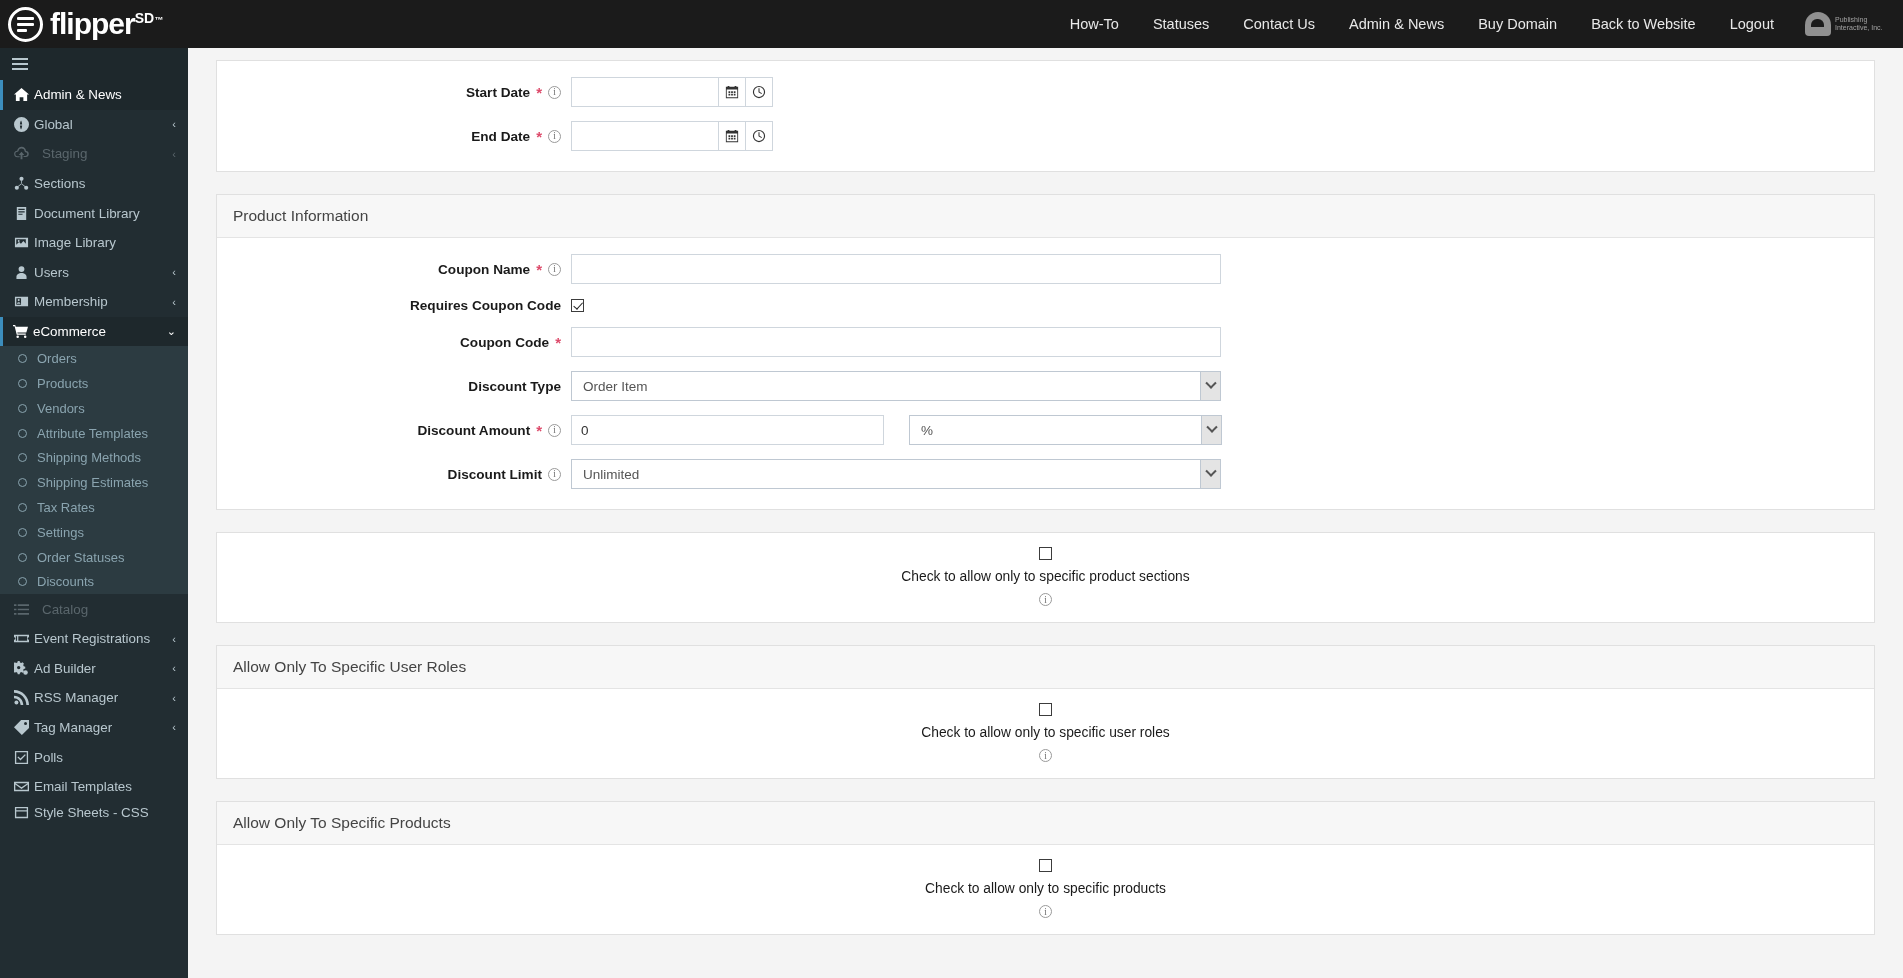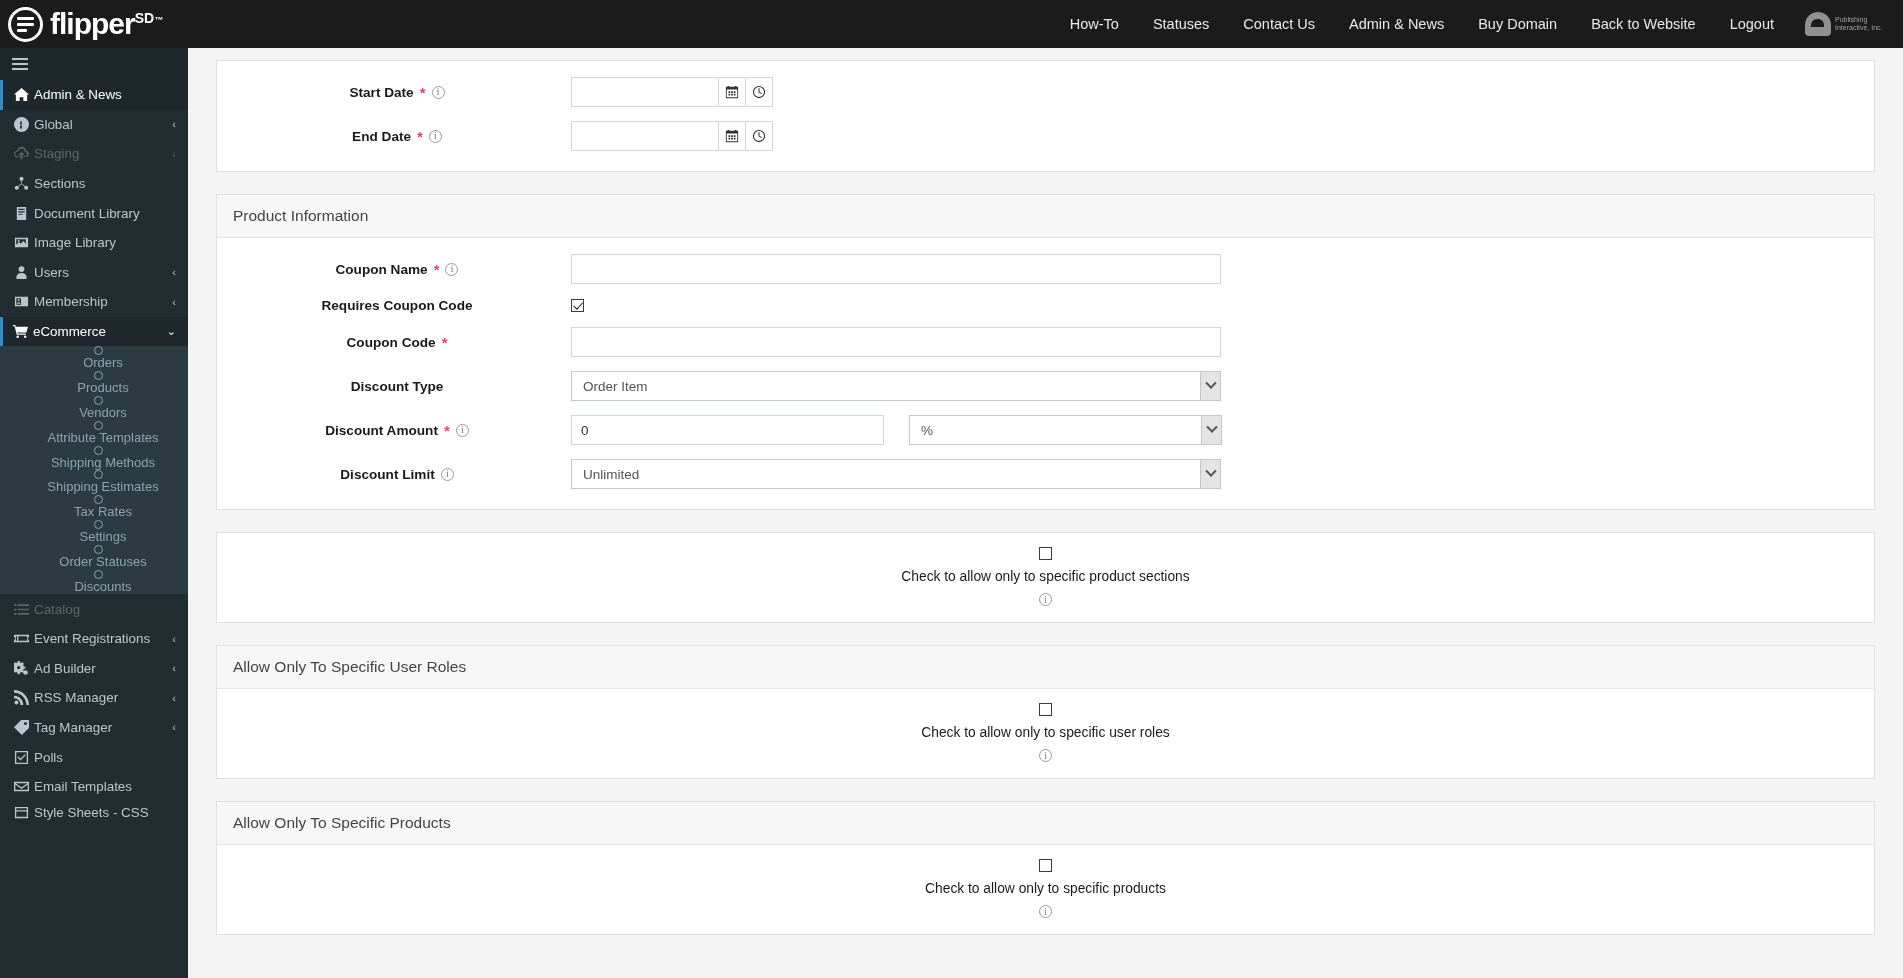--- a/index.html
+++ b/index.html
@@ -97,28 +97,28 @@
   .s-item.active {
     background:#1e282c; color:#fff;
     border-left:3px solid #3c8dbc; padding-left:11px;
   }
   .s-item.active .ico, .s-item.active .arr { color:#fff; }
   .s-item.open {
     background:#1e282c; color:#fff;
     border-left:3px solid #3c8dbc; padding-left:10px;
   }
   .s-item.open .ico, .s-item.open .arr { color:#fff; }
-  .s-item.dim, .s-item.dim .ico { color:#5a666c; }
+  .s-item.dim, .s-item.dim .ico { color:#5a666c;gap:8px; }
   .s-item.dim .arr { color:#5a666c; }
 
   .s-sub { background:#2c3b41; }
   .s-subitem {
     display:flex; align-items:center; height:24.8px;
     padding-left:18px; color:#8aa4af; font-size:13px;
-    cursor:pointer; white-space:nowrap;flex-direction:column;
+    cursor:pointer; white-space:nowrap;
   }
   .s-subitem .dot {
     width:9px; height:9px; border:1.4px solid #8aa4af;
     border-radius:50%; margin-right:10px; flex:none;
   }
   .s-item.cut { height:22px; overflow:hidden; }
 
   svg.si { width:15px; height:15px; fill:currentColor; display:block; }
 
   
@@ -137,21 +137,21 @@
     padding:12px 16px; font-size:15.5px; color:#444;
   }
   .panel-body { padding:16px 16px 18px 16px; }
 
   .row { display:flex; align-items:center; margin-bottom:14px; }
   .row:last-child { margin-bottom:2px; }
   .lbl-col {
     width:338px; flex:none; text-align:right;
     padding-right:10px; font-size:13.6px; color:#1a1a1a;
     font-weight:bold; display:flex; align-items:center;
-    justify-content:center; gap:6px;
+    justify-content:flex-end; gap:6px;
   }
   .req { color:#dd4b6b; font-size:15px; line-height:1; }
   .info {
     width:13px; height:13px; border:1px solid #9a9a9a;
     border-radius:50%; color:#707070; font-size:9.5px;
     display:inline-flex; align-items:center; justify-content:center;
     font-weight:normal; font-family:"Liberation Serif", serif;
     cursor:pointer; flex:none;
   }
 

